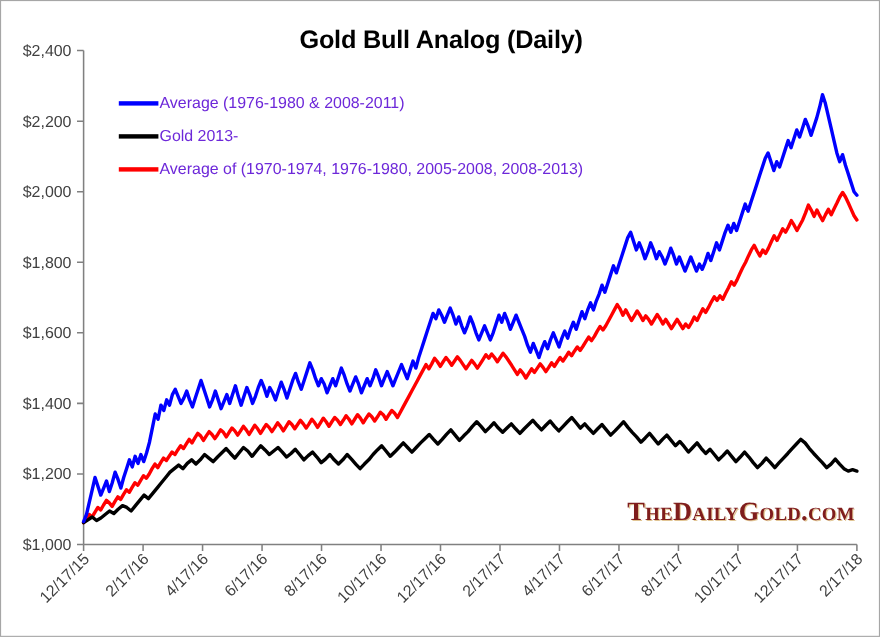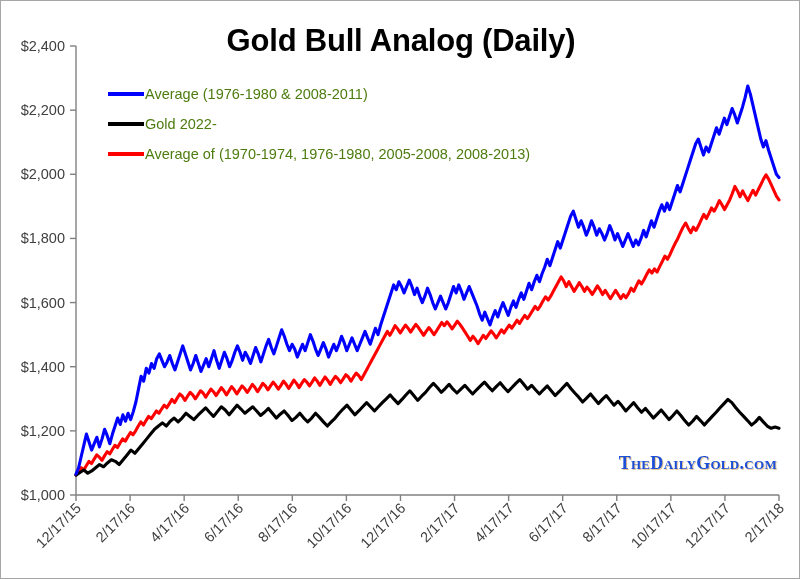--- a/index.html
+++ b/index.html
@@ -17,21 +17,21 @@
     border: 1px solid #a6a6a6;
     overflow: hidden;
     font-family: "Liberation Sans", sans-serif;
   }
   #chart-title {
     position: absolute;
     left: 0;
     top: 22px;
     width: 800px;
     text-align: center;
-    font-size: 31px;
+    font-size: 23px;
     font-weight: bold;
     color: #000000;
     letter-spacing: -0.2px;
   }
   #plot-svg {
     position: absolute;
     left: 0;
     top: 0;
   }
   .ytick-label {
@@ -59,33 +59,33 @@
   }
   .legend-swatch {
     width: 36px;
     height: 4px;
     flex: 0 0 auto;
     margin-right: 1px;
   }
   .legend-label {
     font-family: "Liberation Sans", sans-serif;
     font-size: 14.5px;
-    color: #4d7c0f;
+    color: #6d28d9;
     white-space: nowrap;
     line-height: 1;
   }
   #watermark {
     position: absolute;
     right: 22px;
     top: 452px;
     font-family: "Liberation Serif", serif;
-    font-size: 18px;
+    font-size: 24px;
     font-variant: small-caps;
     font-weight: bold;
-    color: #1d4ed8;
+    color: #7f1d1d;
     letter-spacing: 0.3px;
     text-shadow: 1px 1px 0 rgba(200,150,60,0.55);
     white-space: nowrap;
   }
 </style>
 </head>
 <body>
 
 <div id="chart-frame">
 
@@ -143,21 +143,21 @@
       <polyline points="75.00,473.15 77.60,466.74 80.21,455.51 82.81,444.29 85.41,433.06 88.02,441.08 90.62,449.10 93.23,442.69 95.83,436.27 98.43,445.89 101.04,437.88 103.64,428.25 106.24,434.67 108.85,442.69 111.45,433.06 114.06,425.05 116.66,417.03 119.26,423.44 121.87,413.82 124.47,420.24 127.07,412.22 129.68,418.63 132.28,410.61 134.89,400.99 137.49,388.16 140.09,375.34 142.70,380.15 145.30,367.32 147.90,372.13 150.51,362.51 153.11,367.32 155.71,357.70 158.32,352.89 160.92,359.30 163.53,365.71 166.13,360.90 168.73,354.49 171.34,362.51 173.94,368.92 176.54,360.90 179.15,352.89 181.75,344.87 184.36,352.89 186.96,360.90 189.56,368.92 192.17,362.51 194.77,354.49 197.37,362.51 199.98,370.52 202.58,364.11 205.19,357.70 207.79,365.71 210.39,357.70 213.00,349.68 215.60,359.30 218.20,367.32 220.81,359.30 223.41,351.28 226.01,357.70 228.62,365.71 231.22,359.30 233.83,351.28 236.43,344.87 239.03,351.28 241.64,359.30 244.24,351.28 246.84,356.09 249.45,362.51 252.05,354.49 254.66,346.47 257.26,352.89 259.86,360.90 262.47,352.89 265.07,344.87 267.67,338.45 270.28,346.47 272.88,352.89 275.49,344.87 278.09,336.85 280.69,328.83 283.30,335.25 285.90,343.26 288.50,349.68 291.11,343.26 293.71,348.07 296.31,356.09 298.92,349.68 301.52,343.26 304.13,349.68 306.73,341.66 309.33,333.64 311.94,340.06 314.54,348.07 317.14,354.49 319.75,348.07 322.35,341.66 324.96,348.07 327.56,356.09 330.16,349.68 332.77,343.26 335.37,349.68 337.97,343.26 340.58,335.25 343.18,341.66 345.79,349.68 348.39,343.26 350.99,336.85 353.60,343.26 356.20,349.68 358.80,343.26 361.41,336.85 364.01,330.44 366.61,336.85 369.22,343.26 371.82,335.25 374.43,327.23 377.03,333.64 379.63,324.02 382.24,316.00 384.84,307.99 387.44,299.97 390.05,291.95 392.65,283.93 395.26,288.74 397.86,280.73 400.46,285.54 403.07,291.95 405.67,285.54 408.27,279.12 410.88,285.54 413.48,293.55 416.09,287.14 418.69,295.16 421.29,301.57 423.90,295.16 426.50,287.14 429.10,293.55 431.71,301.57 434.31,307.99 436.91,301.57 439.52,295.16 442.12,301.57 444.73,307.99 447.33,301.57 449.93,293.55 452.54,285.54 455.14,291.95 457.74,283.93 460.35,290.35 462.95,298.36 465.56,291.95 468.16,285.54 470.76,291.95 473.37,298.36 475.97,304.78 478.57,312.80 481.18,319.21 483.78,311.19 486.39,317.61 488.99,324.02 491.59,316.00 494.20,309.59 496.80,316.00 499.40,307.99 502.01,301.57 504.61,307.99 507.21,314.40 509.82,306.38 512.42,299.97 515.03,306.38 517.63,298.36 520.23,291.95 522.84,298.36 525.44,290.35 528.04,282.33 530.65,288.74 533.25,280.73 535.86,274.31 538.46,280.73 541.06,272.71 543.67,266.29 546.27,258.27 548.87,264.69 551.48,256.67 554.08,248.65 556.69,240.64 559.29,247.05 561.89,239.03 564.50,231.01 567.10,223.00 569.70,214.98 572.31,210.17 574.91,218.19 577.51,226.20 580.12,219.79 582.72,226.20 585.33,234.22 587.93,227.81 590.53,219.79 593.14,226.20 595.74,234.22 598.34,227.81 600.95,232.62 603.55,239.03 606.16,232.62 608.76,224.60 611.36,231.01 613.97,239.03 616.57,232.62 619.17,239.03 621.78,245.45 624.38,239.03 626.99,232.62 629.59,239.03 632.19,245.45 634.80,239.03 637.40,243.84 640.00,237.43 642.61,229.41 645.21,235.83 647.81,227.81 650.42,219.79 653.02,226.20 655.63,218.19 658.23,210.17 660.83,203.75 663.44,210.17 666.04,202.15 668.64,208.56 671.25,200.55 673.85,192.53 676.46,184.51 679.06,190.92 681.66,182.91 684.27,174.89 686.87,166.87 689.47,158.85 692.08,150.84 694.68,142.82 697.29,138.01 699.89,146.02 702.49,154.04 705.10,146.02 707.70,150.84 710.30,142.82 712.91,134.80 715.51,126.78 718.11,133.20 720.72,125.18 723.32,117.16 725.93,123.58 728.53,115.56 731.13,107.54 733.74,113.95 736.34,121.97 738.94,113.95 741.55,105.94 744.15,96.31 746.76,85.09 749.36,93.11 751.96,104.33 754.57,115.56 757.17,126.78 759.77,138.01 762.38,146.02 764.98,139.61 767.59,149.23 770.19,157.25 772.79,165.27 775.40,173.29 778.00,176.49" fill="none" stroke="#0000FF" stroke-width="3.1" stroke-linejoin="round" stroke-linecap="round"></polyline>
     </svg>
 
   <div id="legend">
     <div class="legend-row">
       <span class="legend-swatch" style="background:#0000FF"></span>
       <span class="legend-label">Average (1976-1980 &amp; 2008-2011)</span>
     </div>
     <div class="legend-row">
       <span class="legend-swatch" style="background:#000000"></span>
-      <span class="legend-label">Gold 2022-</span>
+      <span class="legend-label">Gold 2013-</span>
     </div>
     <div class="legend-row">
       <span class="legend-swatch" style="background:#FF0000"></span>
       <span class="legend-label">Average of (1970-1974, 1976-1980, 2005-2008, 2008-2013)</span>
     </div>
   </div>
 
   <div id="watermark">TheDailyGold.com</div>
 
 </div>

